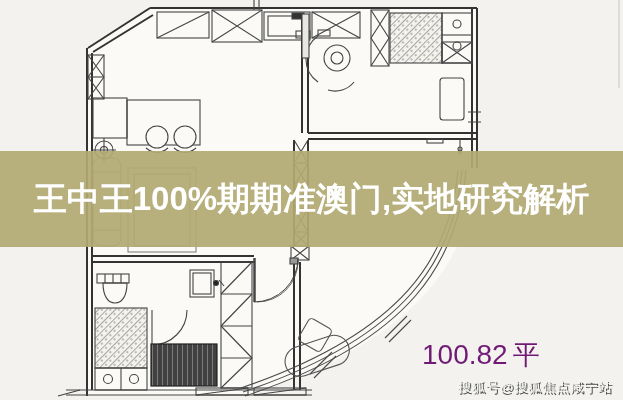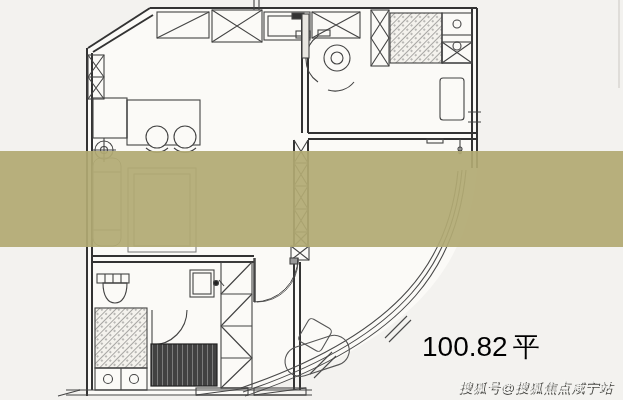--- a/index.html
+++ b/index.html
@@ -15,30 +15,29 @@
     background:rgba(178,170,115,0.93);
     display:flex;flex-direction:column;justify-content:center;align-items:center;
     z-index:5;
   }
   .banner .line{
     color:#ffffff;font-weight:700;font-size:33px;line-height:46px;
     letter-spacing:0px;white-space:nowrap;
     font-family:"Liberation Sans","DejaVu Sans",sans-serif;
   }
   .area-label{
-    position:absolute;left:422px;top:332px;z-index:4;
-    color:#000000;font-size:28px;line-height:30px;font-weight:400;
+    position:absolute;left:422px;top:340px;z-index:4;
+    color:#701a75;font-size:28px;line-height:30px;font-weight:400;
     white-space:nowrap;
   }
   .area-label .unit{margin-left:5px;font-size:27px;}
   .watermark{
     position:absolute;right:11px;top:378px;z-index:6;
     color:#f4f4f2;font-size:13.5px;letter-spacing:0.5px;white-space:nowrap;
     text-shadow:1.5px 1.5px 0 #4a4a46;
-    font-style:italic;
   }
 </style>
 </head>
 <body>
 
 <div class="screen">
 
   <svg class="plan-svg" width="623" height="400" viewBox="0 0 623 400">
     <defs>
       <pattern id="hatch" width="6" height="6" patternUnits="userSpaceOnUse" patternTransform="rotate(45)">
@@ -208,20 +207,21 @@
         <path d="M196,395 L248,388"></path>
       <rect x="254" y="388" width="52" height="7"></rect>
         <path d="M254,395 L306,388"></path>
       <path d="M58,396 L80,390"></path>
     </g>
 
     <path d="M619,0 V88" stroke="#d8d6d2" stroke-width="1.5"></path>
   </svg>
 
   <div class="banner">
+    <div class="line">王中王100%期期准澳门,实地研究解析</div>
   </div>
 
   <div class="area-label">
     <span>100.82</span><span class="unit">平</span>
   </div>
 
   <div class="watermark">搜狐号@搜狐焦点咸宁站</div>
 
 </div>
 

